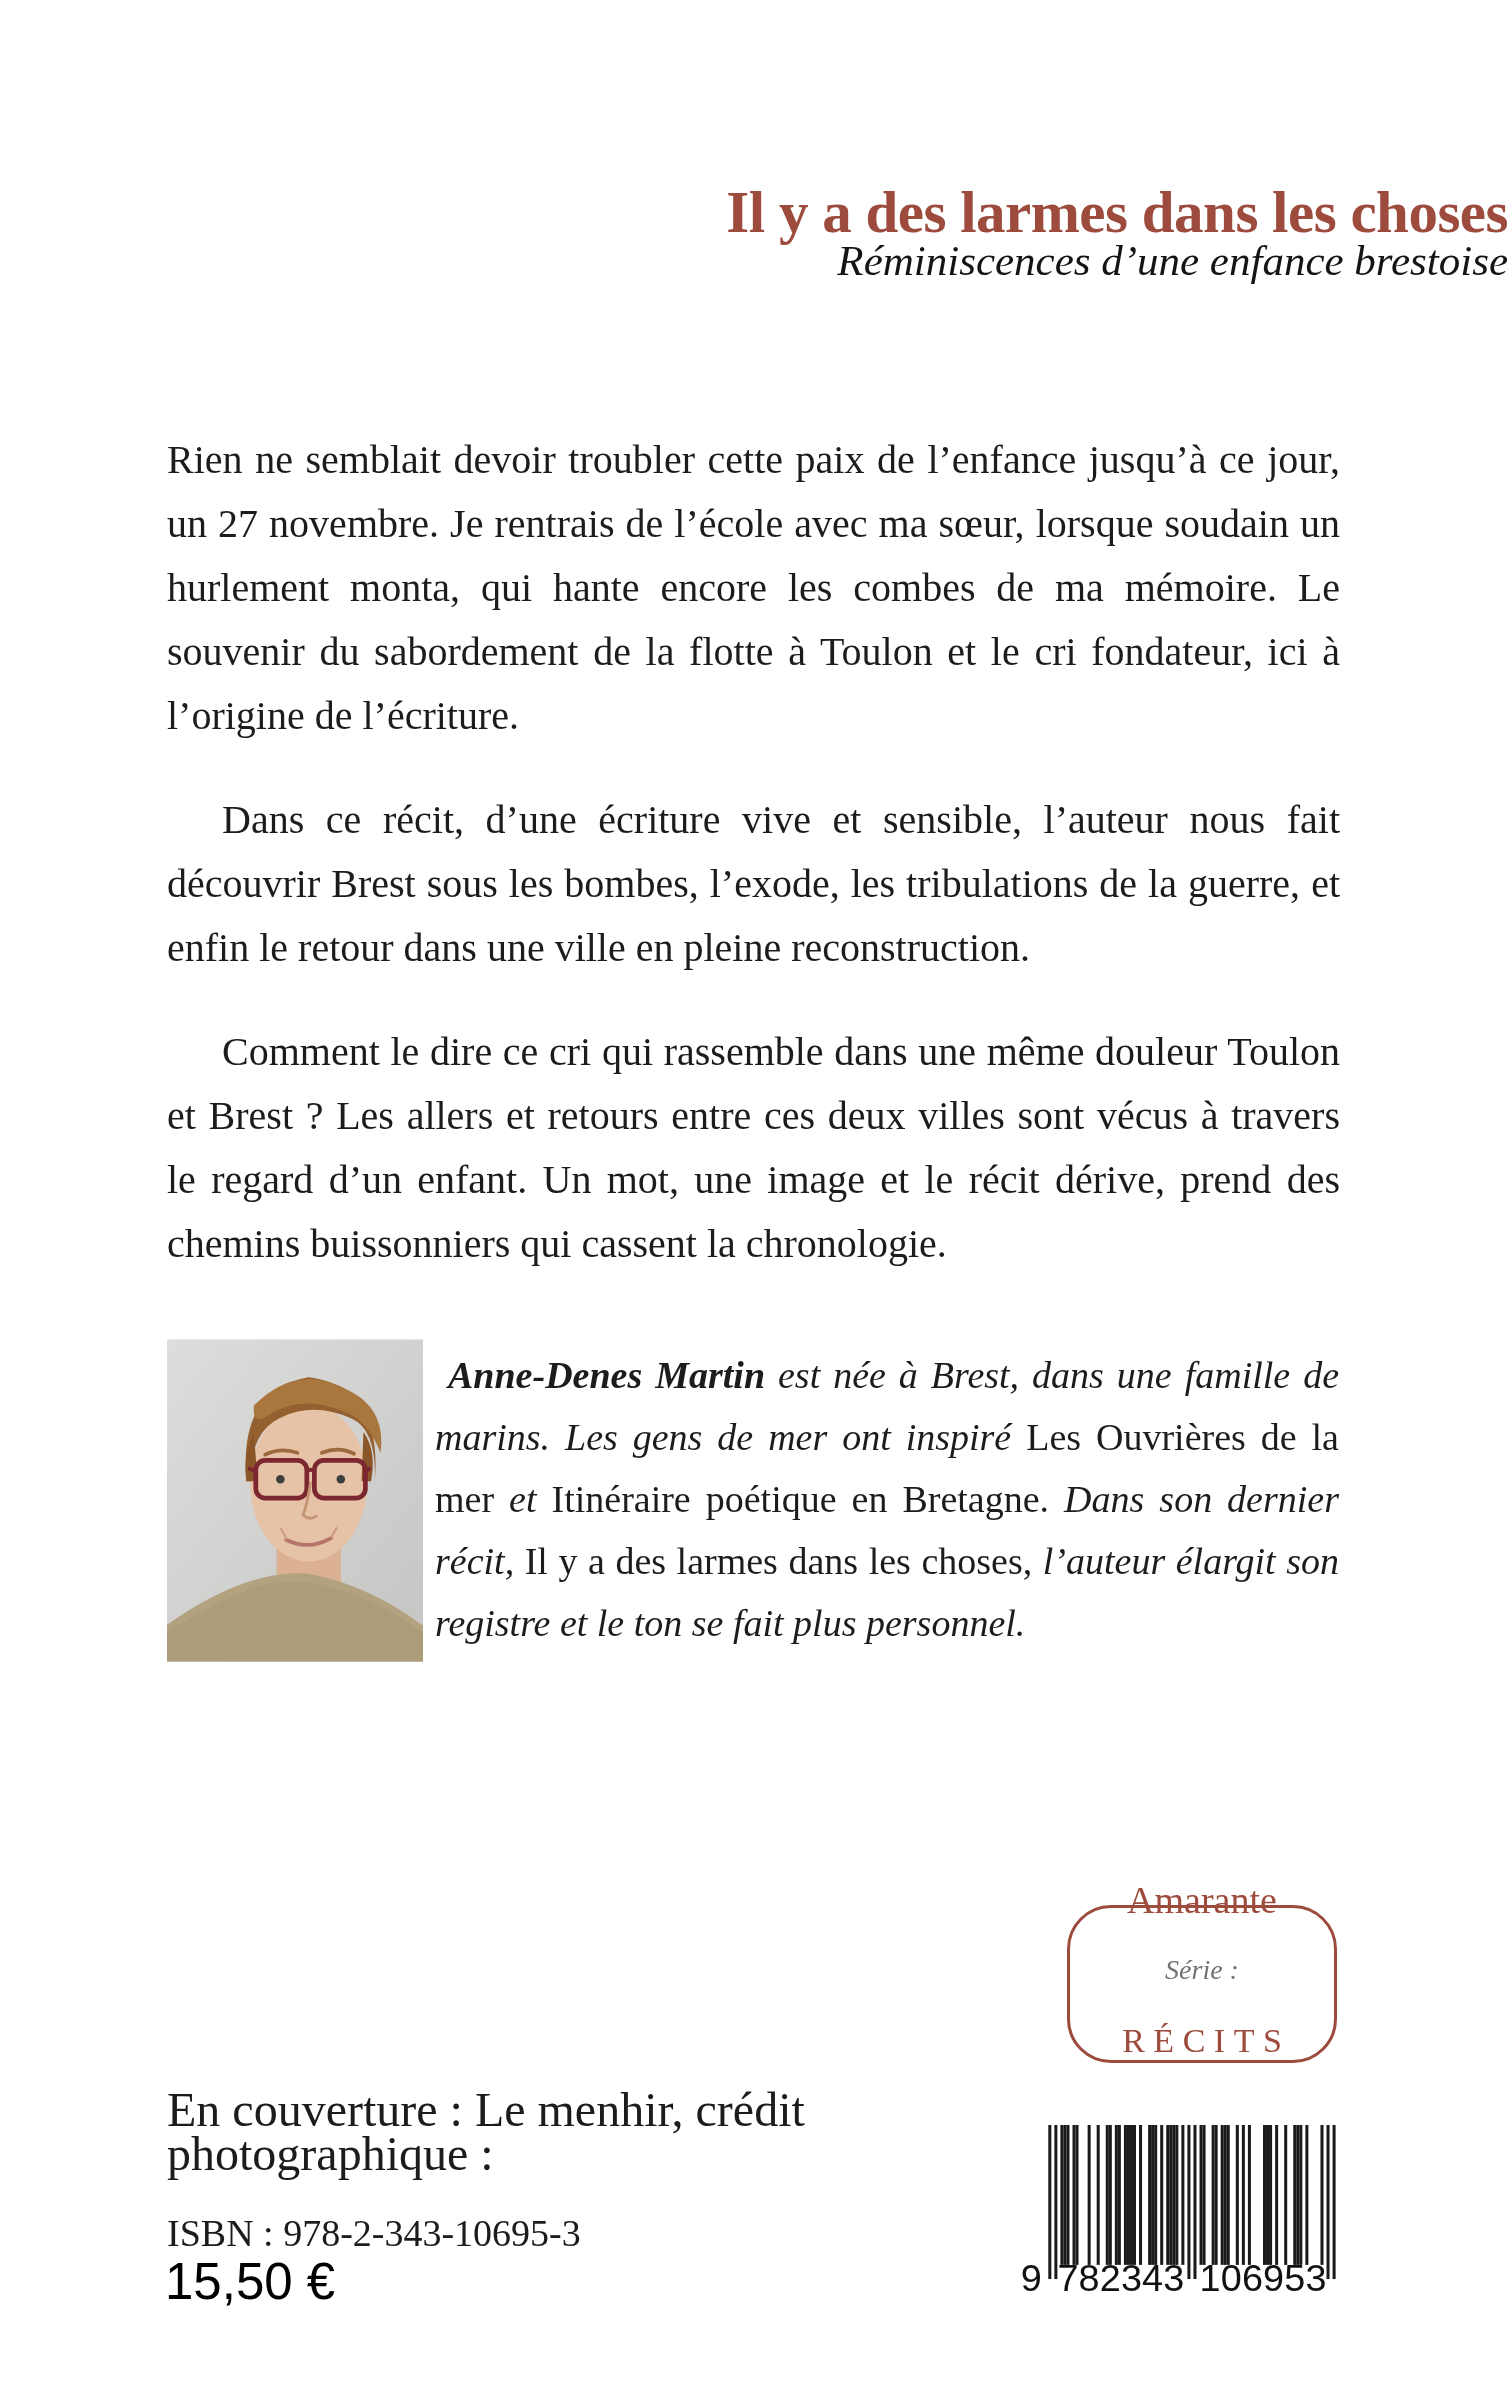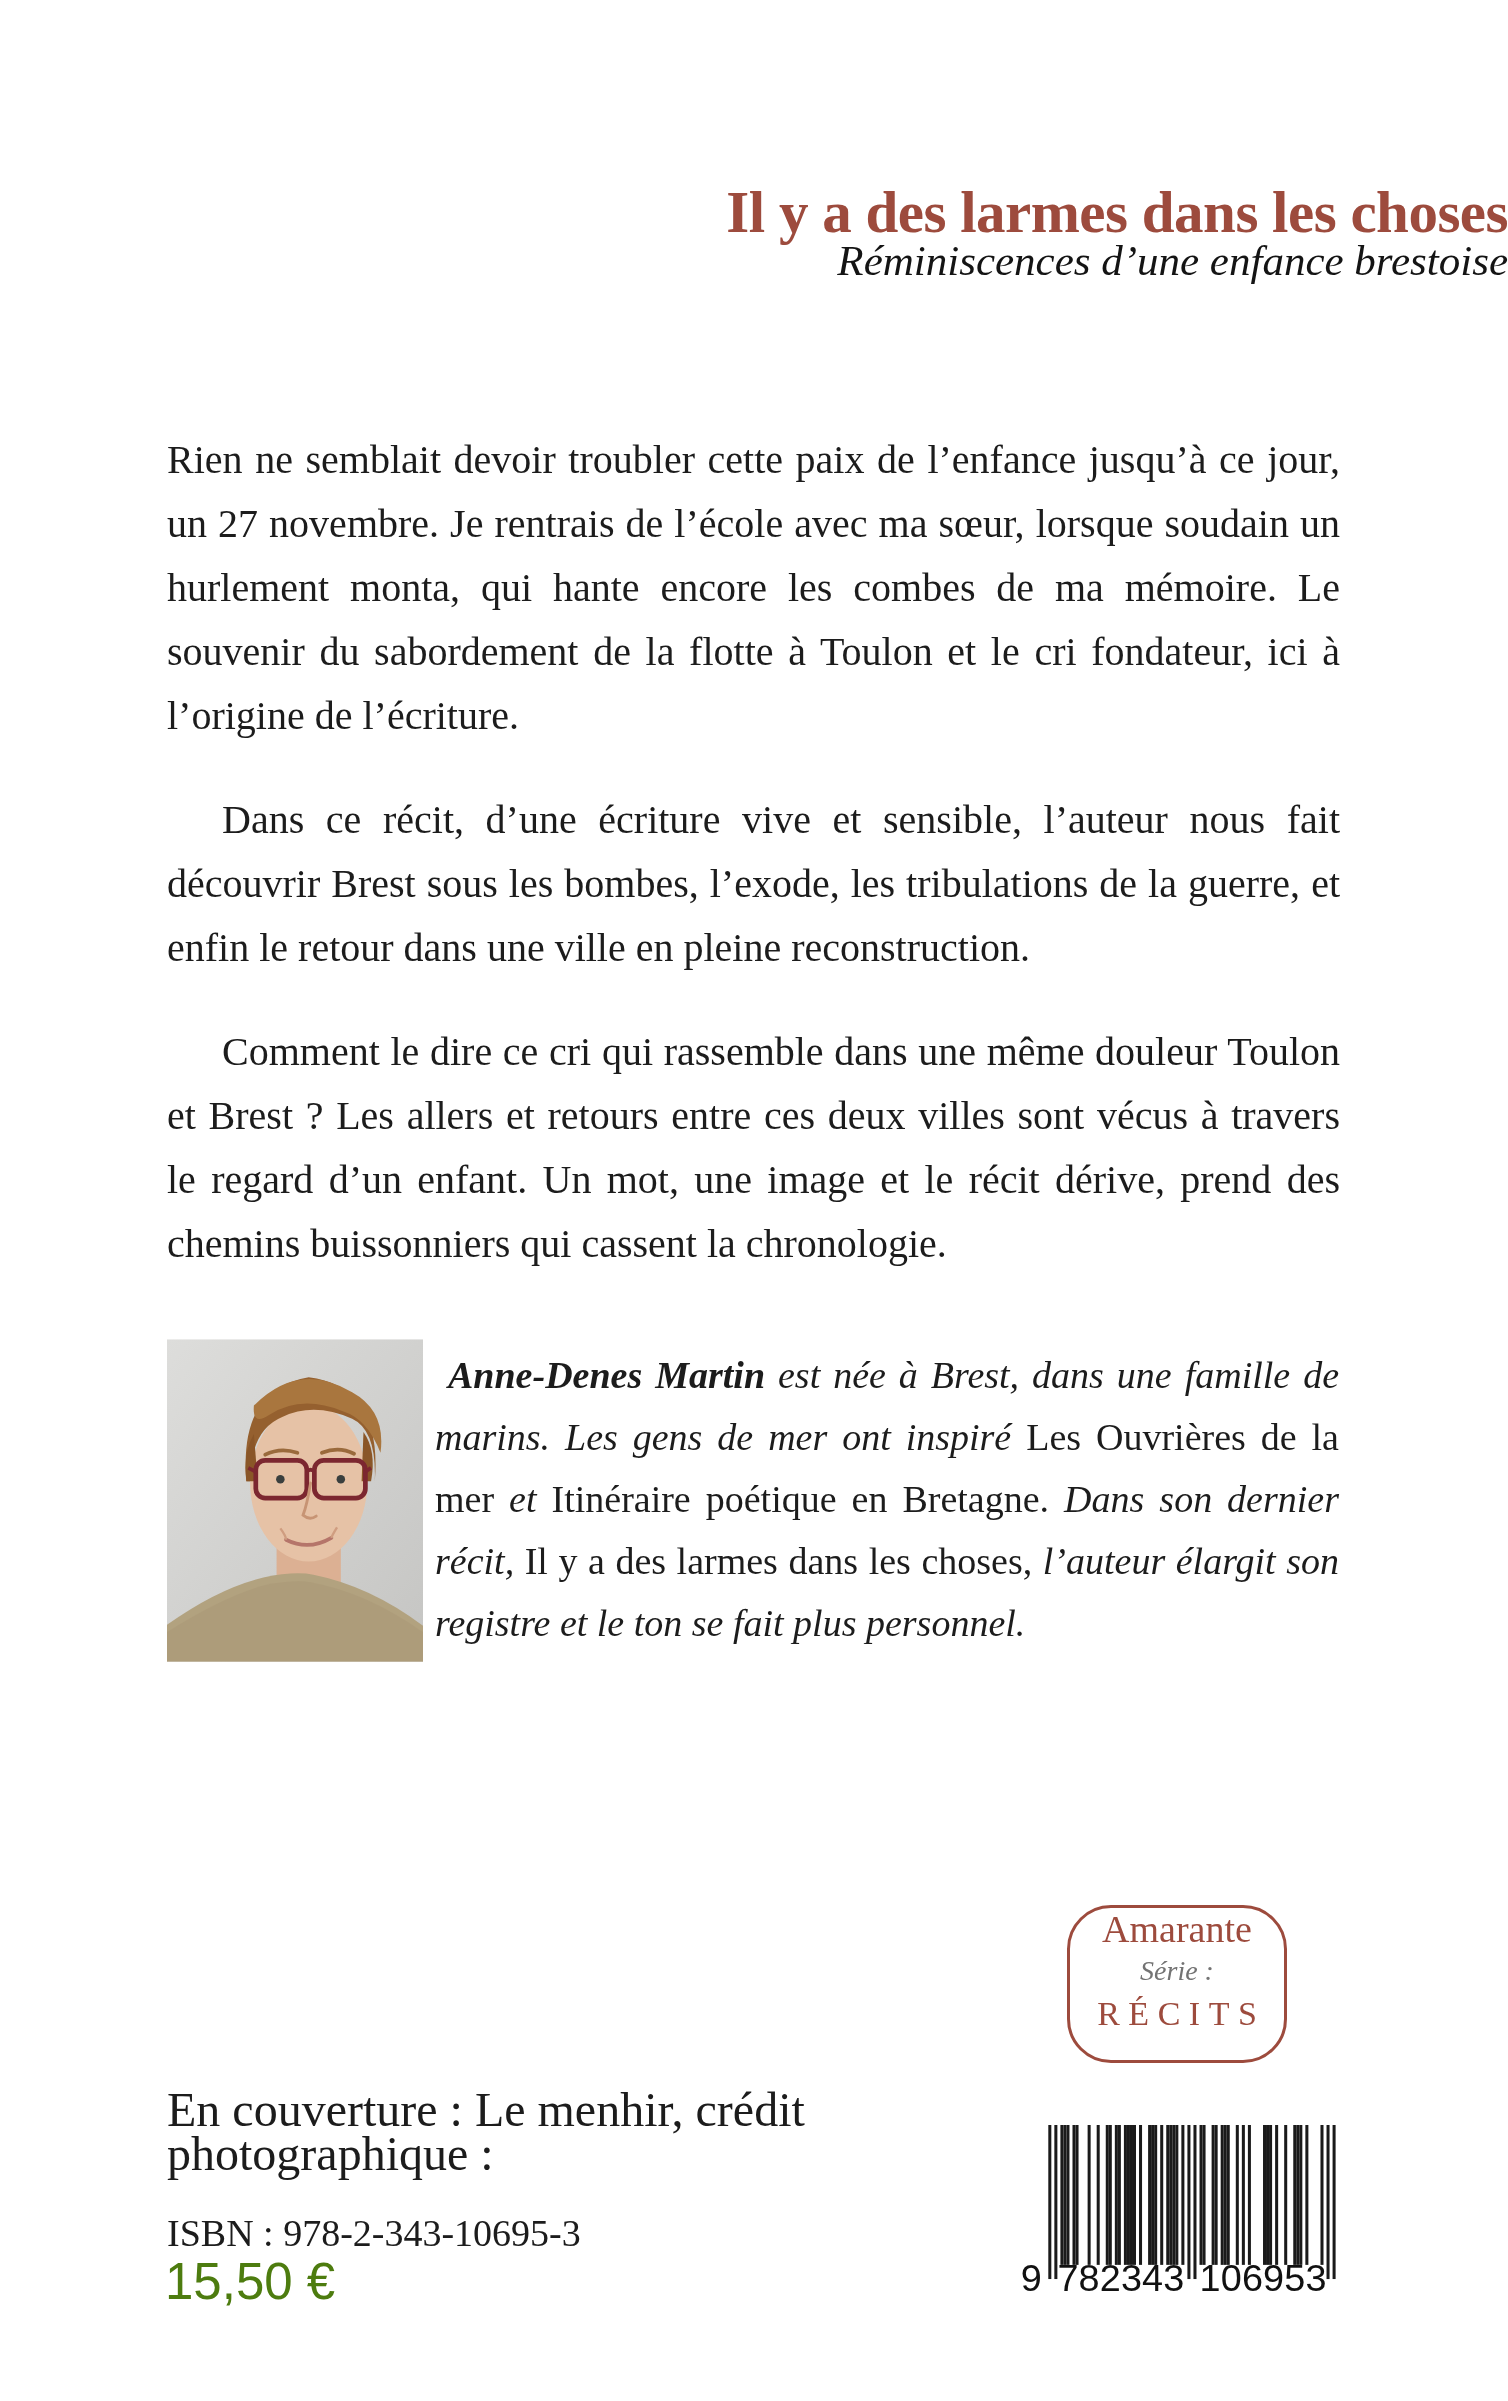--- a/index.html
+++ b/index.html
@@ -38,26 +38,27 @@
   }
   .author-bio{
     position:absolute;left:435px;top:1344px;width:904px;
     font-size:38px;line-height:62px;
     text-align:justify;
   }
   .author-bio .bi{font-weight:bold;font-style:italic;margin-left:13px;}
   .author-bio .it{font-style:italic;}
   .author-bio .rm{font-style:normal;}
   .collection-badge{
-    position:absolute;left:1067px;top:1905px;width:220px;height:158px;
+    position:absolute;left:1067px;top:1905px;width:270px;height:158px;
     border:3.8px solid var(--accent);
     border-radius:44px;
     box-sizing:border-box;
-    display:flex;flex-direction:column;align-items:center;justify-content:flex-start;
+    display:flex;flex-direction:column;align-items:center;justify-content:flex-end;
     padding-top:1.9px;
+    gap:28px;
   }
   .collection-name{
     font-size:38px;color:var(--accent);line-height:1.05;
   }
   .series-label{
     font-size:28px;font-style:italic;color:#737373;line-height:1.2;margin-top:3.8px;
   }
   .series-name{
     font-size:34px;color:var(--accent);letter-spacing:8.5px;padding-left:8.5px;margin-top:7.6px;
   }
@@ -65,21 +66,21 @@
     position:absolute;left:167px;top:2088px;width:946px;
     font-size:48px;line-height:44px;
   }
   .isbn{
     position:absolute;left:167px;top:2213px;
     font-size:38px;line-height:1.1;
   }
   .price{
     position:absolute;left:165px;top:2254px;
     font-family:"Liberation Sans", sans-serif;
-    font-size:51px;line-height:1.1;color:#4d7c0f;text-align:center;
+    font-size:51px;line-height:1.1;color:#000000;text-align:center;
   }
   .barcode{
     position:absolute;left:1017px;top:2125px;width:331px;height:172px;
   }
   .barcode svg text{
     font-family:"Liberation Sans", sans-serif;
     font-size:40px;
     fill:#111111;
   }
 </style>

